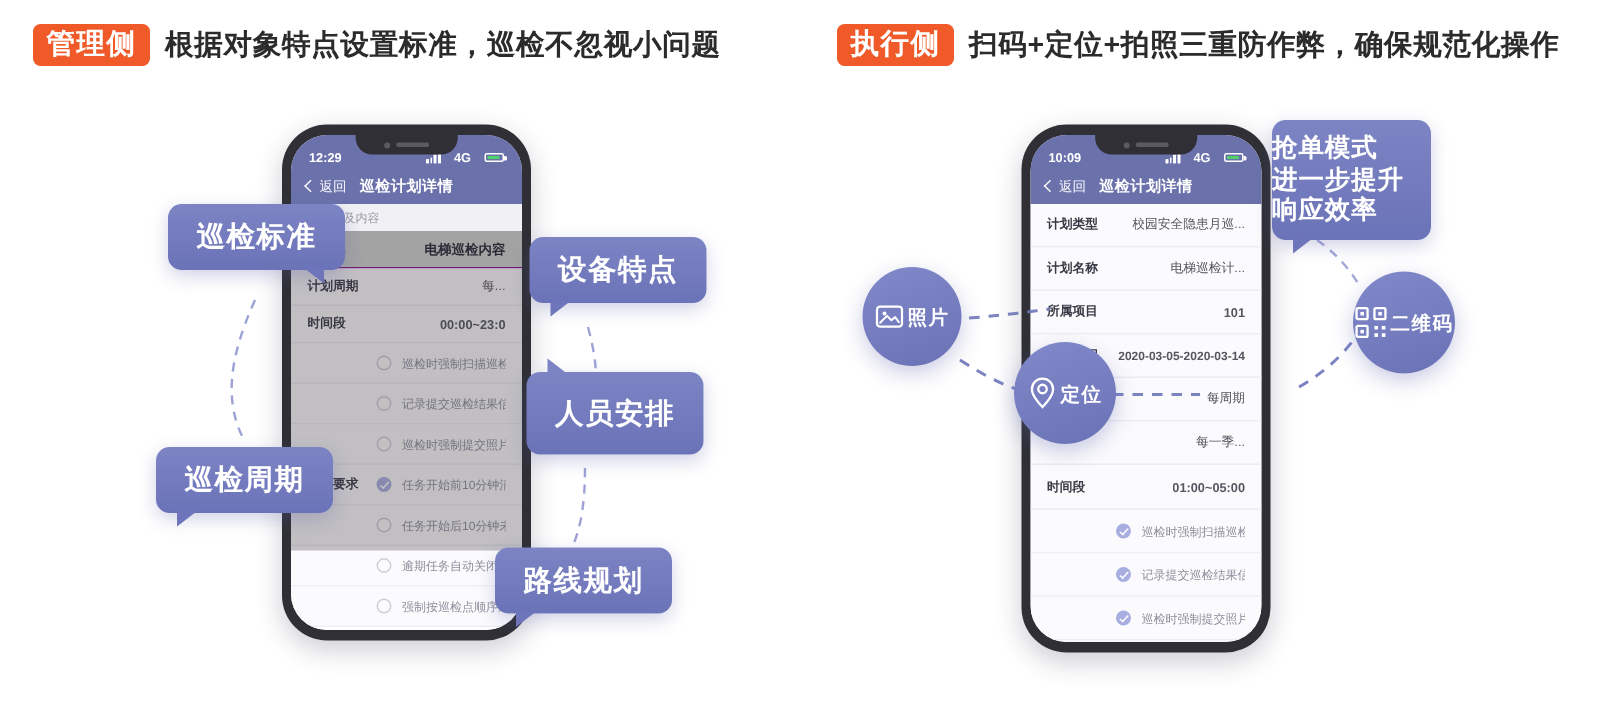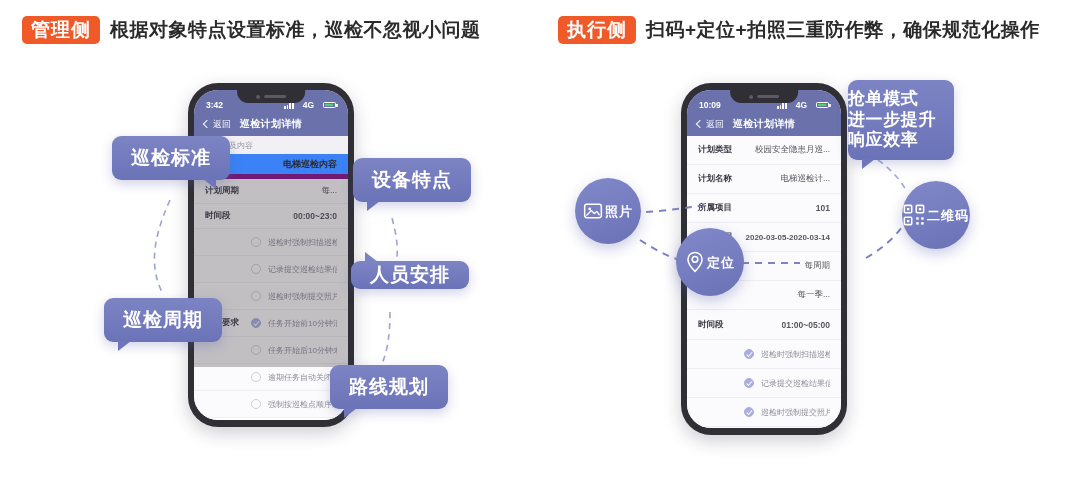--- a/index.html
+++ b/index.html
@@ -77,21 +77,21 @@
     padding:0 11px;height:25px;box-sizing:border-box;
     border-bottom:1px solid #ececf1;background:#fbfbfd;
   }
   .row .k{font-size:8.5px;color:#3a3a46;font-weight:700;white-space:nowrap;}
   .row .v{font-size:8.5px;color:#55555f;white-space:nowrap;overflow:hidden;}
   .row .v.num{font-weight:600;}
   .section-head{
     height:18px;display:flex;align-items:center;padding:0 11px;
     font-size:8px;color:#9a9aa6;background:#f1f1f5;box-sizing:border-box;
   }
-  .hl{background:#3b82f6;border-bottom:5px solid #701a75;}
+  .hl{background:#a3a3a3;border-bottom:1px solid #701a75;}
   .hl .k{color:#2c2c38;}
   .hl .v{font-weight:700;color:#2c2c38;font-size:9px;}
 
   .chk{
     display:flex;align-items:center;height:27px;padding:0 11px;
     box-sizing:border-box;border-bottom:1px solid #eeeef3;background:#fbfbfd;
   }
   .chk .lead{width:46px;flex:0 0 46px;font-size:8.5px;color:#3a3a46;font-weight:700;}
   .dot{
     width:10px;height:10px;border-radius:50%;border:1.2px solid #cfcfda;
@@ -163,21 +163,21 @@
   </svg>
 
   <div class="phone" style="left:188px;top:83px;width:166px;height:344px;">
     <div class="phone-screen">
       <div class="notch">
         <span class="cam"></span>
         <span class="spk"></span>
       </div>
 
       <div class="statusbar">
-        <span>3:42</span>
+        <span>12:29</span>
         <span class="sb-right">
           <span class="bars">
               <i></i>
               <i></i>
               <i></i>
               <i></i>
             </span>
           <span>4G</span>
           <span class="batt">
               <i></i>
@@ -262,21 +262,21 @@
   <div class="callout" style="left:104px;top:298px;width:118px;height:44px;">
     <span>巡检周期</span>
     <span class="tail tail-bl"></span>
   </div>
 
   <div class="callout" style="left:353px;top:158px;width:118px;height:44px;">
     <span>设备特点</span>
     <span class="tail tail-bl"></span>
   </div>
 
-  <div class="callout" style="left:351px;top:261px;width:118px;height:28px;">
+  <div class="callout" style="left:351px;top:248px;width:118px;height:55px;">
     <span>人员安排</span>
     <span class="tail tail-tl"></span>
   </div>
 
   <div class="callout" style="left:330px;top:365px;width:118px;height:44px;">
     <span>路线规划</span>
     <span class="tail tail-bl"></span>
   </div>
 
   <div class="phone" style="left:681px;top:83px;width:166px;height:352px;">

